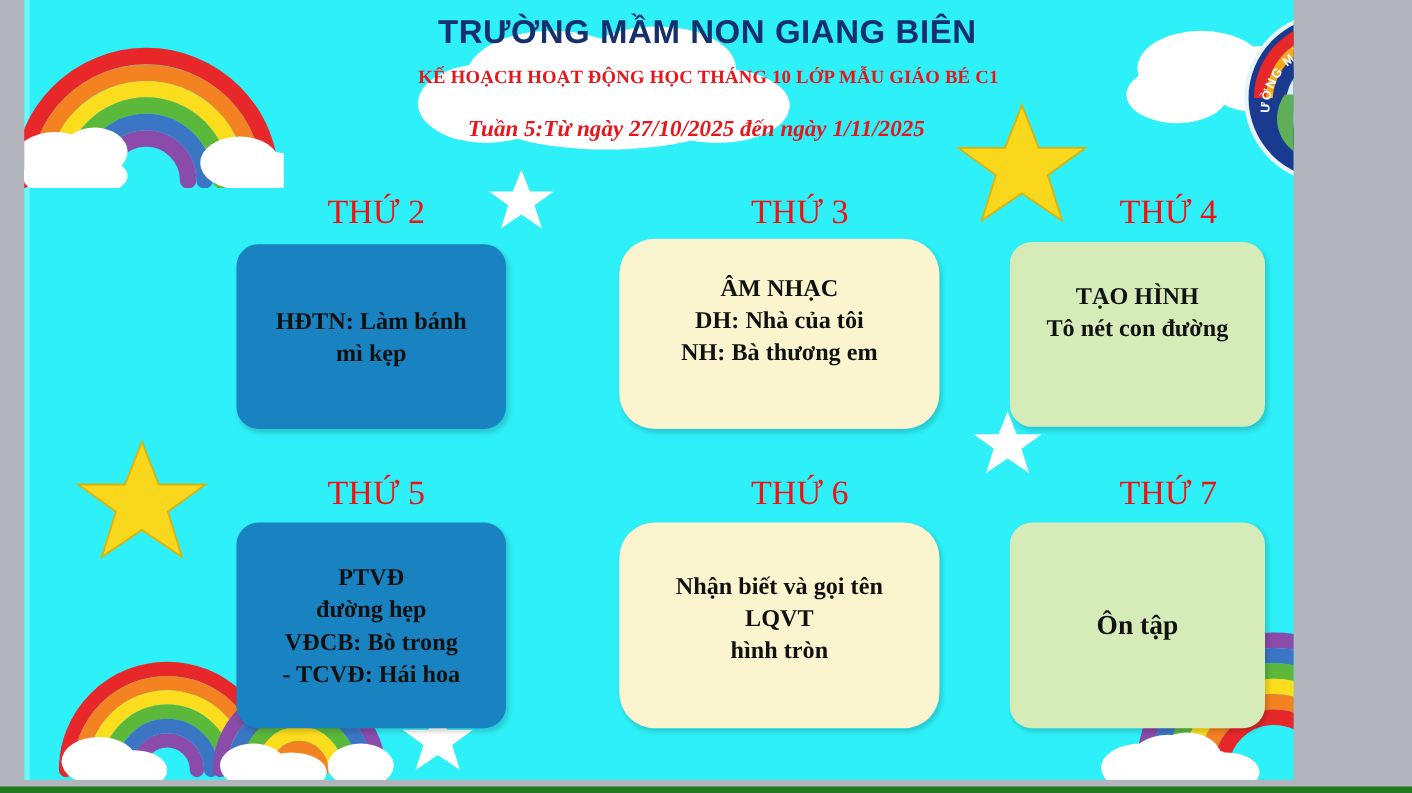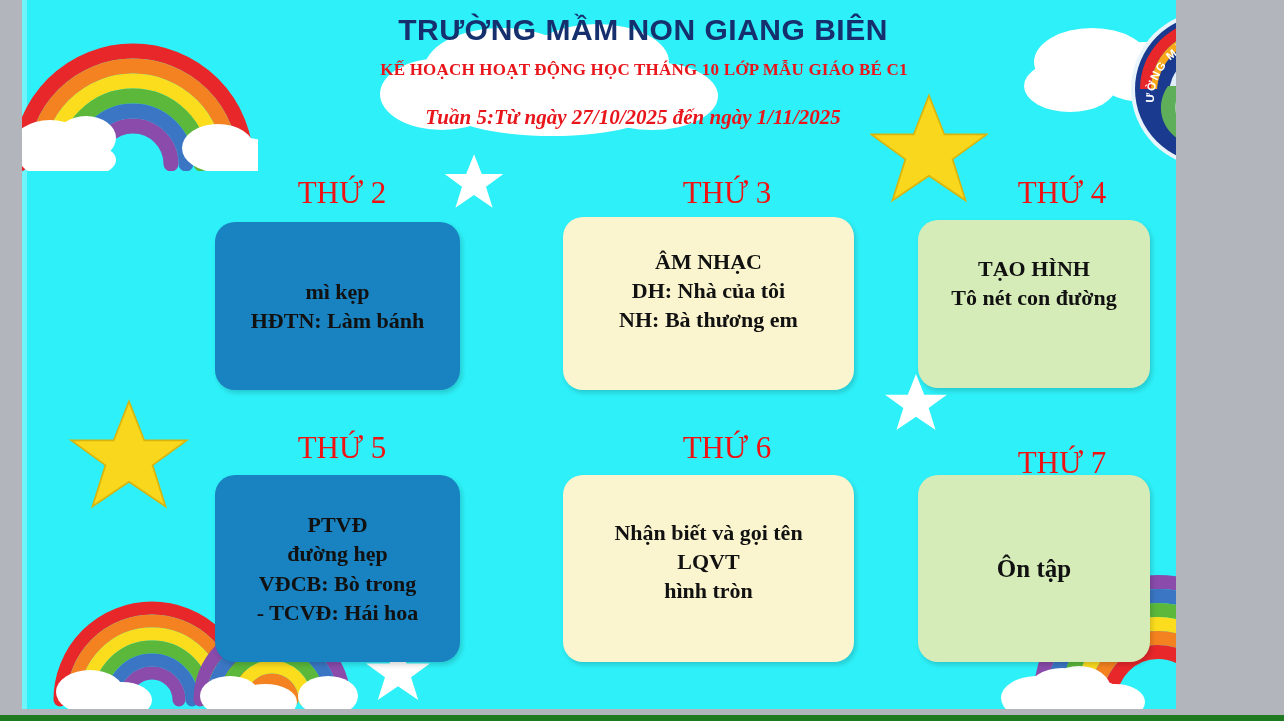--- a/index.html
+++ b/index.html
@@ -71,21 +71,21 @@
     position:absolute; border-radius:20px;
     display:flex; align-items:center; justify-content:center;
     text-align:center;
     box-shadow:2px 3px 5px rgba(0,0,0,.16);
   }
   .day-card .card-text{
     font-size:22px; font-weight:bold; color:#111; line-height:1.32;
     padding:6px 10px;
   }
   .card-blue  { background:#1982c0; }
-  .card-cream { background:#fbf5cf; }
+  .card-cream { background:#fbf5cf;border-radius:32px; }
   .card-green { background:#d5ecb8; }
 
   
   .star{ position:absolute; }
   .cloud-svg{ position:absolute; }
   .rainbow{ position:absolute; }
 </style>
 </head>
 <body>
 
@@ -239,22 +239,22 @@
         <path d="M122,78 C132,92 132,112 118,126 C110,134 100,138 92,138 L92,128
                  C102,126 112,118 114,106 C116,94 112,84 108,78 Z"></path>
       </g>
       <path d="M78,128 L84,128 L82,152 L80,152 Z" fill="#2f7fc4"></path>
       <ellipse cx="81" cy="153" rx="8" ry="4" fill="#2f7fc4"></ellipse>
     </svg>
 
     <div class="day-heading" style="left:180px;top:175px;width:280px;">THỨ 2</div>
     <div class="day-card card-blue" style="left:193px;top:222px;width:245px;height:168px;">
       <div class="card-text">
+        <div>HĐTN: Làm bánh</div>
         <div>mì kẹp</div>
-        <div>HĐTN: Làm bánh</div>
       </div>
     </div>
 
     <div class="day-heading" style="left:565px;top:175px;width:280px;">THỨ 3</div>
     <div class="day-card card-cream" style="left:541px;top:217px;width:291px;height:173px;">
       <div class="card-text" style="margin-top:-26px;">
         <div>ÂM NHẠC</div>
         <div>DH: Nhà của tôi</div>
         <div>NH: Bà thương em</div>
       </div>
@@ -280,21 +280,21 @@
 
     <div class="day-heading" style="left:565px;top:430px;width:280px;">THỨ 6</div>
     <div class="day-card card-cream" style="left:541px;top:475px;width:291px;height:187px;">
       <div class="card-text" style="margin-top:-14px;">
         <div>Nhận biết và gọi tên</div>
         <div>LQVT</div>
         <div>hình tròn</div>
       </div>
     </div>
 
-    <div class="day-heading" style="left:915px;top:430px;width:250px;margin-top:15px;">THỨ 7</div>
+    <div class="day-heading" style="left:915px;top:430px;width:250px;">THỨ 7</div>
     <div class="day-card card-green" style="left:896px;top:475px;width:232px;height:187px;">
       <div class="card-text" style="font-size:25px;">
         <div>Ôn tập</div>
       </div>
     </div>
 
   </div>
 
   <div id="bottom-gray-bar"></div>
   <div id="bottom-green-bar"></div>

